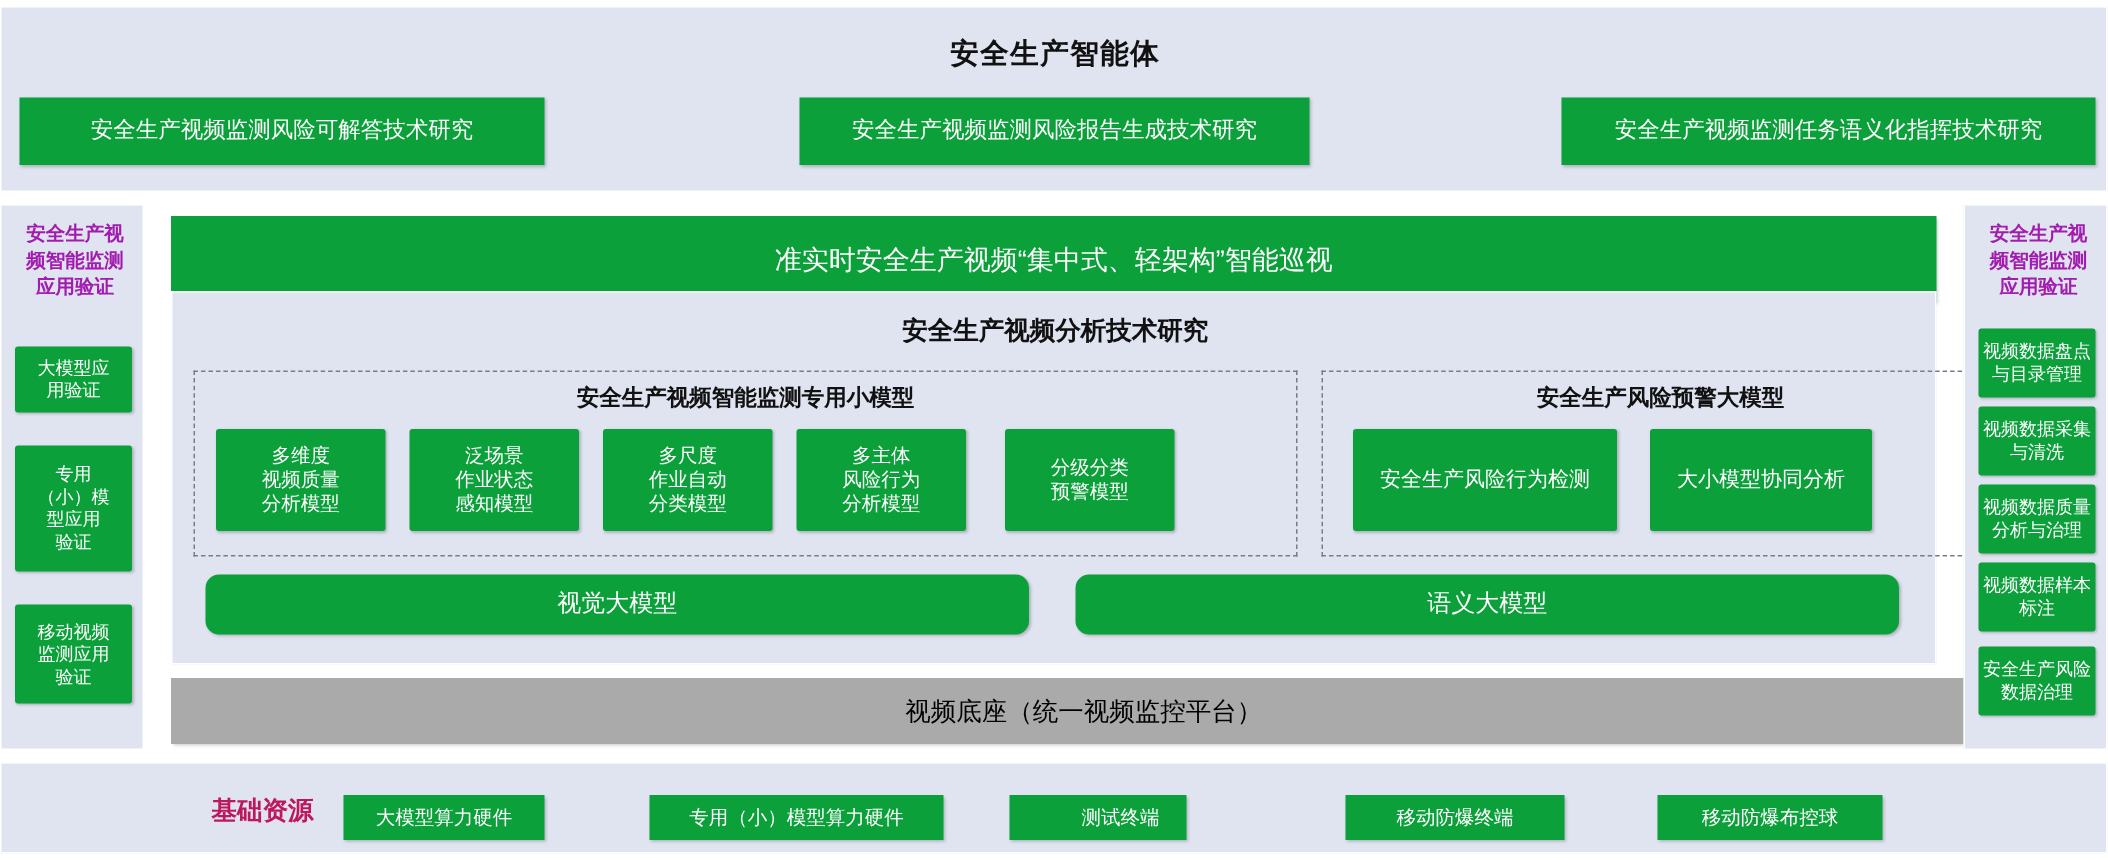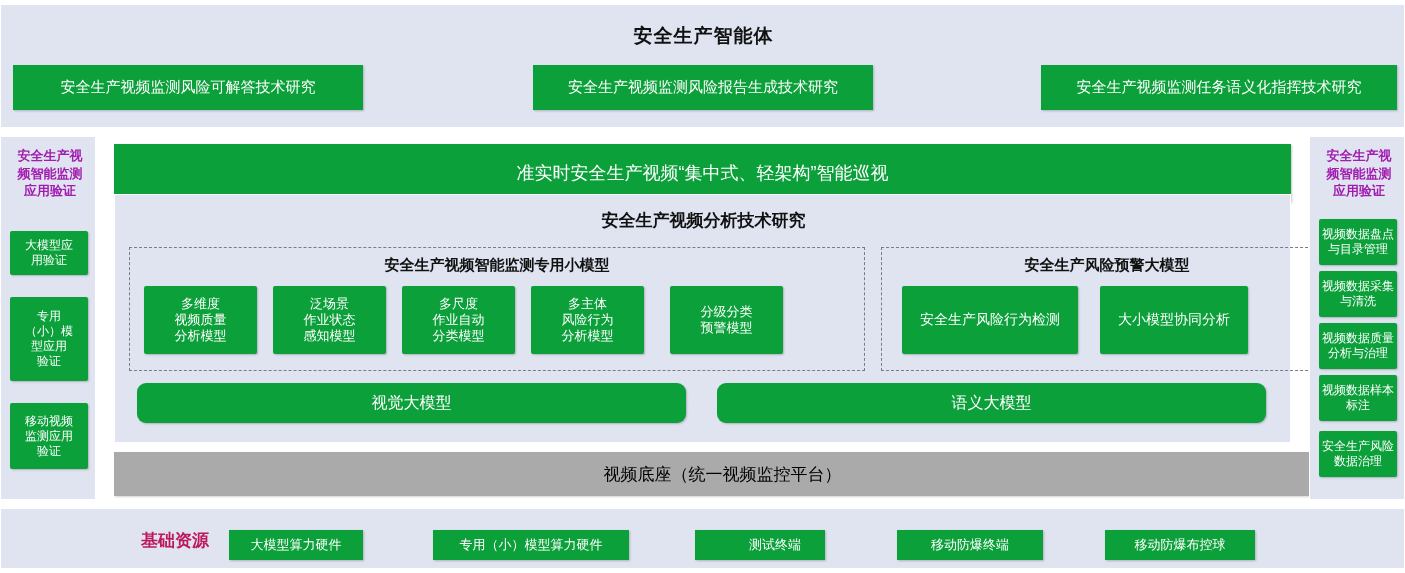--- a/index.html
+++ b/index.html
@@ -156,21 +156,21 @@
   .bottom-title{
     position:absolute;left:124px;top:20px;
     font-size:17px;font-weight:bold;color:#be185d;margin-left:16px;
   }
   .bottom-chip{
     position:absolute;top:21px;height:30px;
     font-size:13px;
   }
   #bc0{left:228px;width:134px;}
   #bc1{left:432px;width:196px;}
-  #bc2{left:694px;width:130px;padding-left:30px;}
+  #bc2{left:672px;width:118px;padding-left:30px;}
   #bc3{left:896px;width:146px;}
   #bc4{left:1104px;width:150px;}
 
   .ln{display:block;}
 </style>
 </head>
 <body>
 
 <div class="canvas">
 

